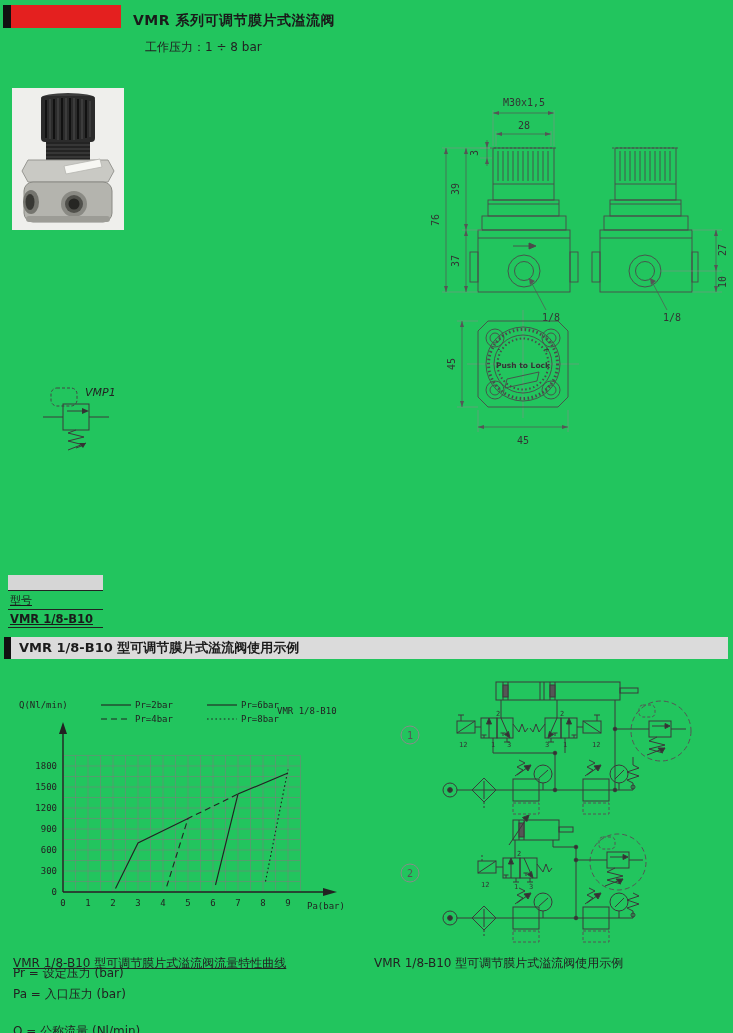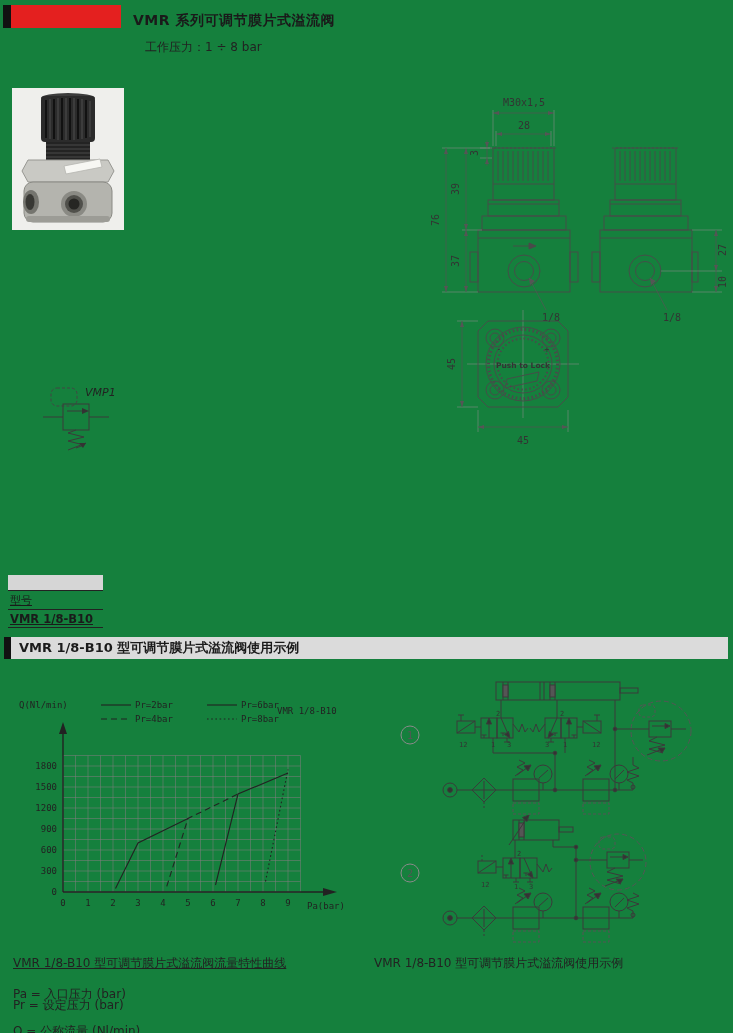--- a/index.html
+++ b/index.html
@@ -1,16 +1,16 @@
 <!DOCTYPE html>
 <html><head>
 <meta charset="utf-8">
 <style>
   html,body{margin:0;padding:0;background:#888;}
-  .page{position:relative;width:733px;height:1033px;background:#15803d;overflow:hidden;
+  .page{position:relative;width:733px;height:1033px;background:#22c55e;overflow:hidden;
         font-family:"DejaVu Sans","Liberation Sans",sans-serif;color:#1a1a1a;}
   .abs{position:absolute;}
   .doc-title{font-size:14px;font-weight:bold;letter-spacing:.5px;}
   .subtitle{font-size:12px;color:#222;}
   .model-table{width:95px;font-size:11px;text-decoration:underline;}
   .model-table .mt-head{height:15px;background:#d6d6d6;border-bottom:1.5px solid #222;}
   .model-table .mt-row{padding:2px 2px 1px 2px;border-bottom:1.5px solid #222;}
   .model-table .mt-val{font-weight:bold;font-size:11.5px;}
   .section-bar{left:4px;top:637px;width:724px;height:22px;background:#dbdbdb;display:flex;align-items:center;}
   .section-chip{width:7px;height:22px;background:#111;margin-right:8px;flex:0 0 auto;}
@@ -560,16 +560,16 @@
         <line x1="240" y1="103" x2="240" y2="96"></line>
         <circle cx="240" cy="100" r="2" fill="none"></circle>
       </g>
     </svg>
   </div>
 
   <div class="abs caption" style="left:13px;top:955px;text-decoration:underline;">VMR 1/8-B10 型可调节膜片式溢流阀流量特性曲线</div>
   <div class="abs caption" style="left:374px;top:955px;">VMR 1/8-B10 型可调节膜片式溢流阀使用示例</div>
 
   <div class="abs note" style="left:13px;top:986px;">Pa = 入口压力 (bar)</div>
-  <div class="abs note" style="left:13px;top:965px;margin-top:32px;">Pr = 设定压力 (bar)</div>
+  <div class="abs note" style="left:13px;top:965px;">Pr = 设定压力 (bar)</div>
   <div class="abs note" style="left:13px;top:1023px;">Q = 公称流量 (Nl/min)</div>
 
 </div>
 
 </body></html>

